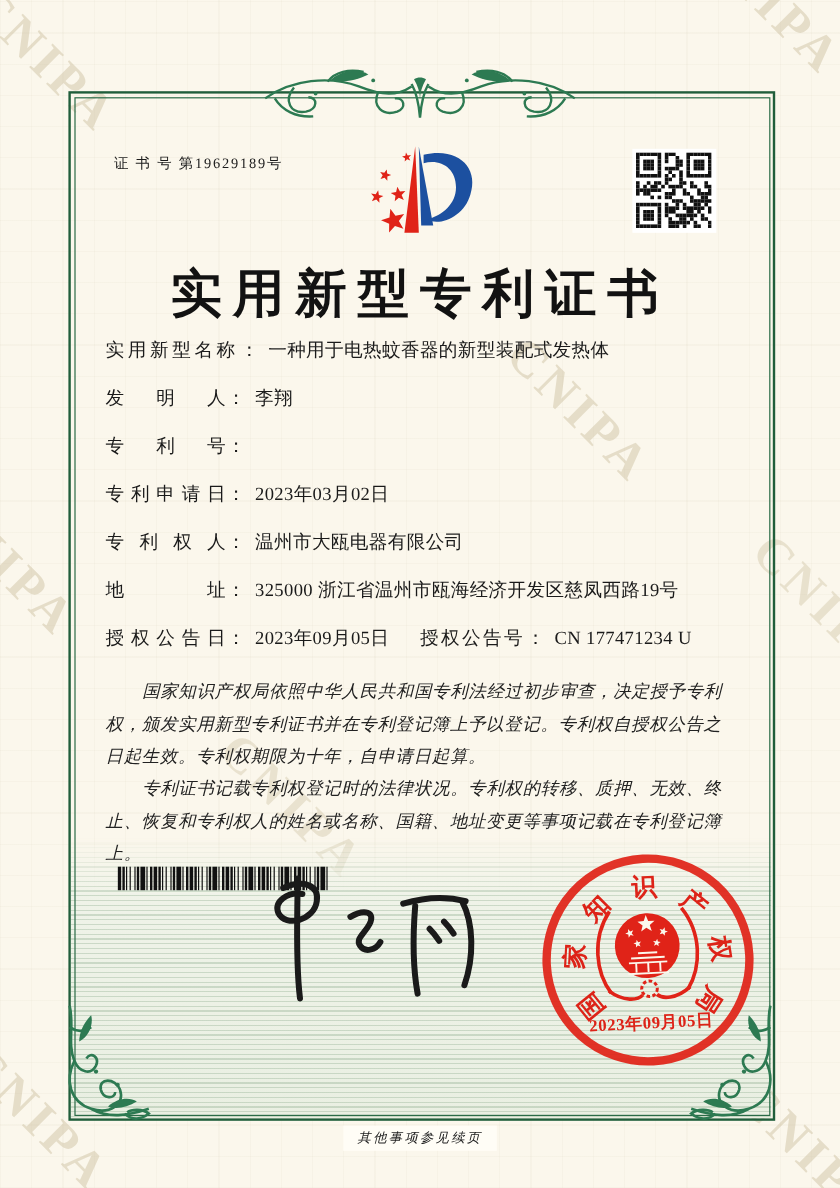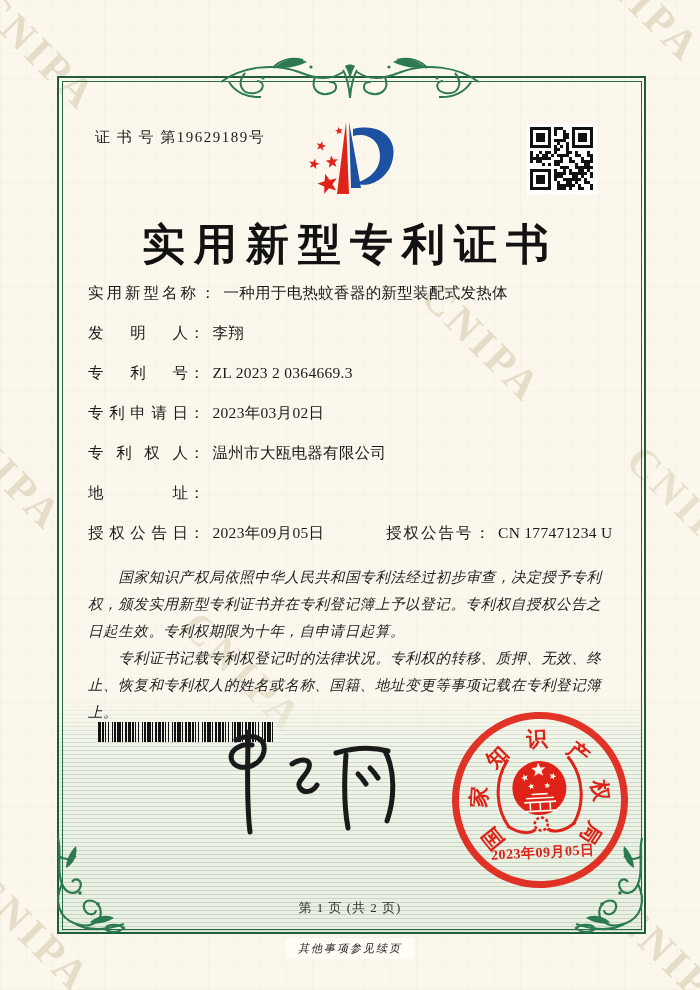--- a/index.html
+++ b/index.html
@@ -45,33 +45,33 @@
     border:2.5px solid #205e3b;
   }
   .frame::after{
     content:""; position:absolute; inset:2.5px; border:1px solid #2a6b47;
   }
   .ornament-top{ position:absolute; left:215px; top:50px; width:270px; height:58px; z-index:3;}
   .flourish{ position:absolute; width:82px; height:102px; z-index:3; }
   .flourish.bl{ left:46px; top:836px; }
   .flourish.br{ left:572px; top:836px; transform:scaleX(-1); }
   
-  .cert-no{ position:absolute; left:95px; top:128px; font-size:15px; letter-spacing:1.5px; }
+  .cert-no{ position:absolute; left:95px; top:128px; font-size:12px; letter-spacing:1.5px; }
   .logo{ position:absolute; left:298px; top:118px; width:112px; height:90px; }
   .qr{ position:absolute; left:527px; top:124px; width:70px; height:70px; background:#fff; padding:3px; }
   .title{
     position:absolute; left:0; top:216px; width:100%; text-align:center;
     font-size:43px; font-weight:700; letter-spacing:9px; color:#121212;
   }
   
   .fields{ position:absolute; left:88px; top:282px; width:540px; font-size:15.5px; }
   .field-row{ display:flex; align-items:center; line-height:21px; margin-bottom:19px; }
   .flabel{ display:inline-block; width:100px; text-align:justify; text-align-last:justify; }
   .flabel.w6{ width:auto; letter-spacing:3px; text-align-last:auto; }
-  .flabel.auto{ width:auto; letter-spacing:2px; text-align-last:auto;margin-left:36px; }
+  .flabel.auto{ width:auto; letter-spacing:2px; text-align-last:auto; }
   .fcolon{ margin:0 8px 0 1px; }
   .fvalue{ letter-spacing:.3px; }
   .pair{ display:flex; align-items:baseline; }
   .pair1{ width:262px; }
   
   .legal{ position:absolute; left:88px; top:564px; width:528px; }
   .legal p{
     font-style:italic; font-size:14.5px; line-height:27px; letter-spacing:.6px;
     text-indent:2.1em; color:#222;
   }
@@ -444,35 +444,35 @@
       <span class="fvalue">一种用于电热蚊香器的新型装配式发热体</span>
     </div>
     <div class="field-row">
       <span class="flabel">发明人</span>
         <span class="fcolon">：</span>
       <span class="fvalue">李翔</span>
     </div>
     <div class="field-row">
       <span class="flabel">专利号</span>
         <span class="fcolon">：</span>
-      <span class="fvalue">ZL 2023 2 0364669.3</span>
     </div>
     <div class="field-row">
       <span class="flabel">专利申请日</span>
         <span class="fcolon">：</span>
       <span class="fvalue">2023年03月02日</span>
     </div>
     <div class="field-row">
       <span class="flabel">专利权人</span>
         <span class="fcolon">：</span>
       <span class="fvalue">温州市大瓯电器有限公司</span>
     </div>
     <div class="field-row">
       <span class="flabel">地址</span>
         <span class="fcolon">：</span>
+      <span class="fvalue">325000 浙江省温州市瓯海经济开发区慈凤西路19号</span>
     </div>
     <div class="field-row">
       <span class="pair pair1">
         <span class="flabel">授权公告日</span>
           <span class="fcolon">：</span>
         <span class="fvalue">2023年09月05日</span>
       </span>
       <span class="pair">
         <span class="flabel auto">授权公告号</span>
           <span class="fcolon">：</span>
@@ -587,18 +587,17 @@
         <path d="M38,58 V66"></path>
           <path d="M48,58 V66"></path>
           <path d="M58,58 V66"></path>
         <path d="M31,67 H65"></path>
       </g>
       <circle cx="48" cy="80" r="6.5" fill="none" stroke="#e02318" stroke-width="2.5" stroke-dasharray="3 2"></circle>
     </svg>
     <div class="seal-date">2023年09月05日</div>
   </div>
 
-  <div class="page-no">第 1 页 (共 2 页)</div>
   <div class="footer-note">
     <span>其他事项参见续页</span>
   </div>
 
 </div>
 
 </body></html>

